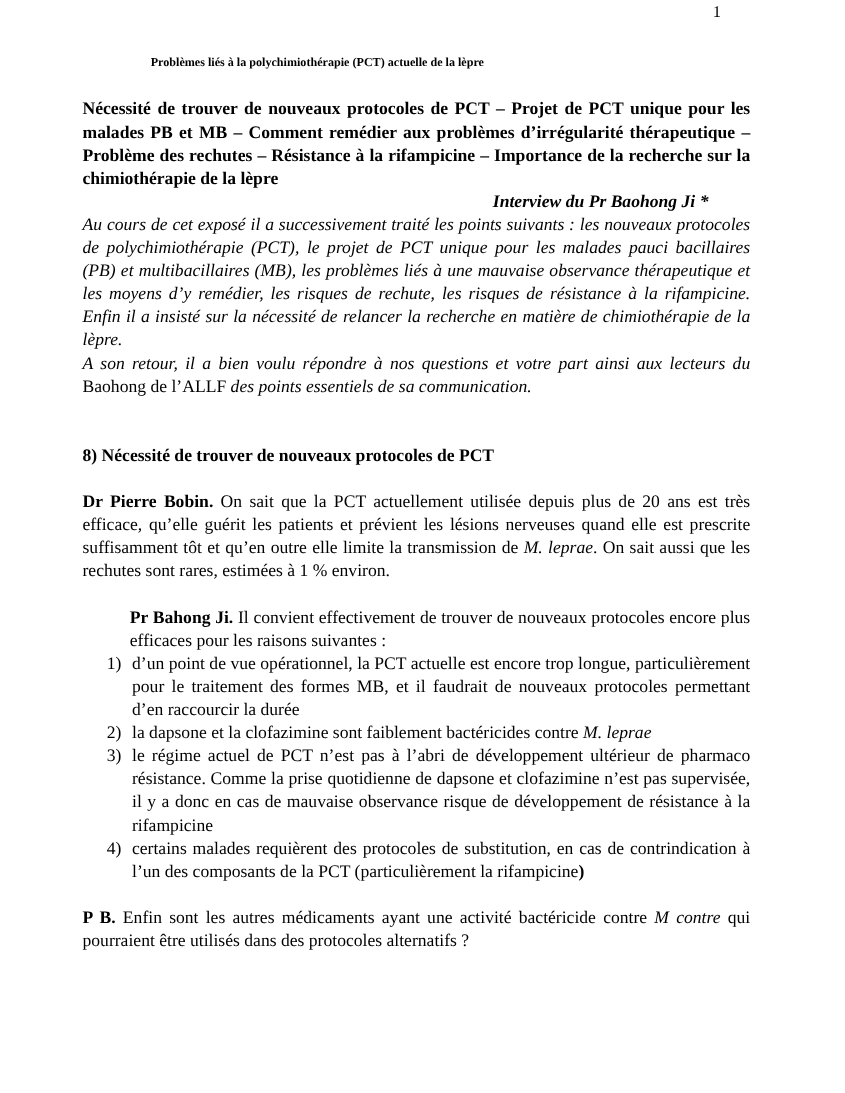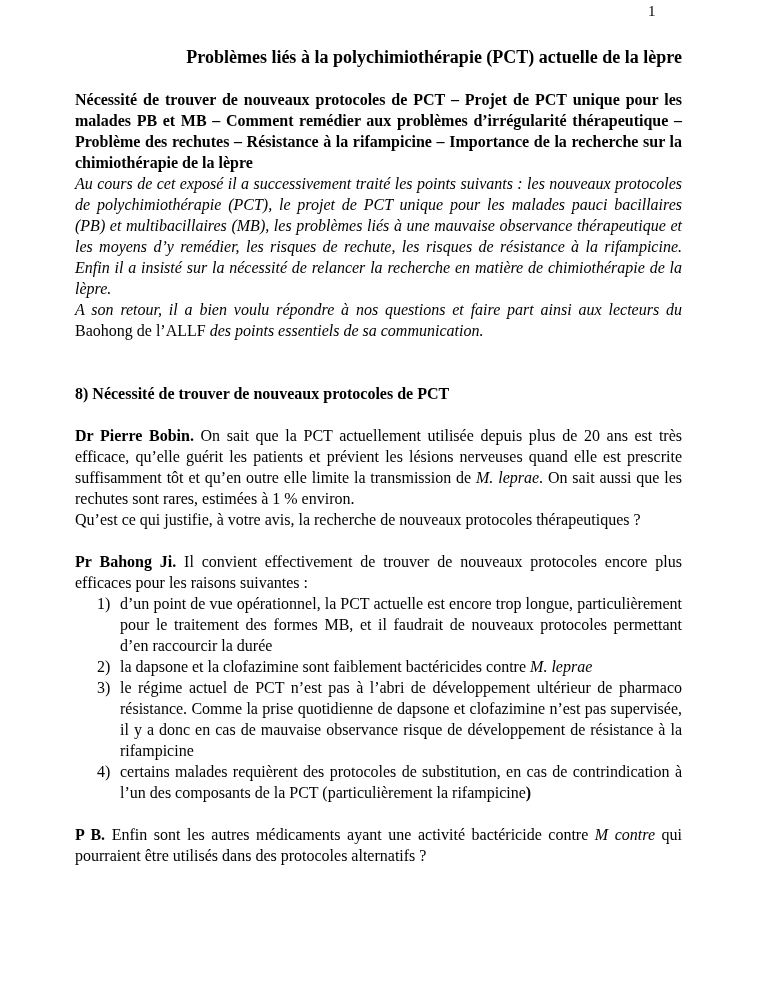--- a/index.html
+++ b/index.html
@@ -8,48 +8,48 @@
     width:768px;height:994px;
     background:#ffffff;color:#000000;
     font-family:"Liberation Serif", serif;
     font-size:16px;line-height:21px;
     box-sizing:border-box;
     padding:46px 86px 0 75px;
     overflow:hidden;
   }
   .page-number{position:absolute;top:1px;left:648px;font-size:15px;}
   .title{
-    font-size:18px;font-weight:bold;line-height:22px;
-    text-align:right;padding-left:62px;margin:0 0 21px 0;
+    font-size:11px;font-weight:bold;line-height:22px;
+    text-align:left;padding-left:62px;margin:0 0 21px 0;
   }
   .block{margin:0;}
   .subtitle{font-weight:bold;text-align:justify;}
   .byline{padding-left:373px;white-space:nowrap;}
   .lead{text-align:justify;}
   .heading{font-weight:bold;}
   .para{text-align:justify;}
   .list-item{position:relative;padding-left:45px;text-align:justify;}
   .li-num{position:absolute;left:22px;top:0;}
   .rb{font-weight:bold;}
   .ri{font-style:italic;}
 </style>
 </head>
 <body>
 
 <div class="page">
   <div class="page-number">1</div>
   <h1 class="title">Problèmes liés à la polychimiothérapie (PCT) actuelle de la lèpre</h1>
   <div id="doc-body">
       <div class="block subtitle"><span class="rb">Nécessité de trouver de nouveaux protocoles de PCT – Projet de PCT unique pour les malades PB et MB – Comment remédier aux problèmes d’irrégularité thérapeutique – Problème des rechutes – Résistance à la rifampicine – Importance de la recherche sur la chimiothérapie de la lèpre</span></div>
+      <div class="block byline"><span class="rb ri">Interview du Pr Baohong Ji *</span></div>
       <div class="block lead"><span class="ri">Au cours de cet exposé il a successivement traité les points suivants : les nouveaux protocoles de polychimiothérapie (PCT), le projet de PCT unique pour les malades pauci bacillaires (PB) et multibacillaires (MB), les problèmes liés à une mauvaise observance thérapeutique et les moyens d’y remédier, les risques de rechute, les risques de résistance à la rifampicine. Enfin il a insisté sur la nécessité de relancer la recherche en matière de chimiothérapie de la lèpre.</span></div>
-      <div class="block lead"><span class="ri">A son retour, il a bien voulu répondre à nos questions et faire part ainsi aux lecteurs du </span><span>Baohong de l’ALLF</span><span class="ri"> des points essentiels de sa communication.</span></div>
+      <div class="block lead"><span class="ri">A son retour, il a bien voulu répondre à nos questions et votre part ainsi aux lecteurs du </span><span>Baohong de l’ALLF</span><span class="ri"> des points essentiels de sa communication.</span></div>
       <div class="block heading" style="margin-top: 42px;"><span class="rb">8) Nécessité de trouver de nouveaux protocoles de PCT</span></div>
       <div class="block para" style="margin-top: 21px;"><span class="rb">Dr Pierre Bobin.</span><span> On sait que la PCT actuellement utilisée depuis plus de 20 ans est très efficace, qu’elle guérit les patients et prévient les lésions nerveuses quand elle est prescrite suffisamment tôt et qu’en outre elle limite la transmission de </span><span class="ri">M. leprae</span><span>. On sait aussi que les rechutes sont rares, estimées à 1 % environ.</span></div>
-      <div class="block para"><span>Qu’est ce qui justifie, à votre avis, la recherche de nouveaux protocoles thérapeutiques ?</span></div>
-      <div class="block para" style="margin-top: 21px;"><span class="rb">Pr Bahong Ji.</span><span> Il convient effectivement de trouver de nouveaux protocoles encore plus efficaces pour les raisons suivantes :</span></div>
+      <div class="block para" style="margin-top: 21px; margin-left: 43px;"><span class="rb">Pr Bahong Ji.</span><span> Il convient effectivement de trouver de nouveaux protocoles encore plus efficaces pour les raisons suivantes :</span></div>
       <div class="block list-item"><span class="li-num">1)</span><span>d’un point de vue opérationnel, la PCT actuelle est encore trop longue, particulièrement pour le traitement des formes MB, et il faudrait de nouveaux protocoles permettant d’en raccourcir la durée</span></div>
       <div class="block list-item"><span class="li-num">2)</span><span>la dapsone et la clofazimine sont faiblement bactéricides contre </span><span class="ri">M. leprae</span></div>
       <div class="block list-item"><span class="li-num">3)</span><span>le régime actuel de PCT n’est pas à l’abri de développement ultérieur de pharmaco résistance. Comme la prise quotidienne de dapsone et clofazimine n’est pas supervisée, il y a donc en cas de mauvaise observance risque de développement de résistance à la rifampicine</span></div>
       <div class="block list-item"><span class="li-num">4)</span><span>certains malades requièrent des protocoles de substitution, en cas de contrindication à l’un des composants de la PCT (particulièrement la rifampicine</span><span class="rb">)</span></div>
       <div class="block para" style="margin-top: 21px;"><span class="rb">P B.</span><span> Enfin sont les autres médicaments ayant une activité bactéricide contre </span><span class="ri">M contre</span><span> qui pourraient être utilisés dans des protocoles alternatifs ?</span></div>
       <div class="block para" style="margin-top: 21px;"></div>
     </div>
 </div>
 
 </body></html>

